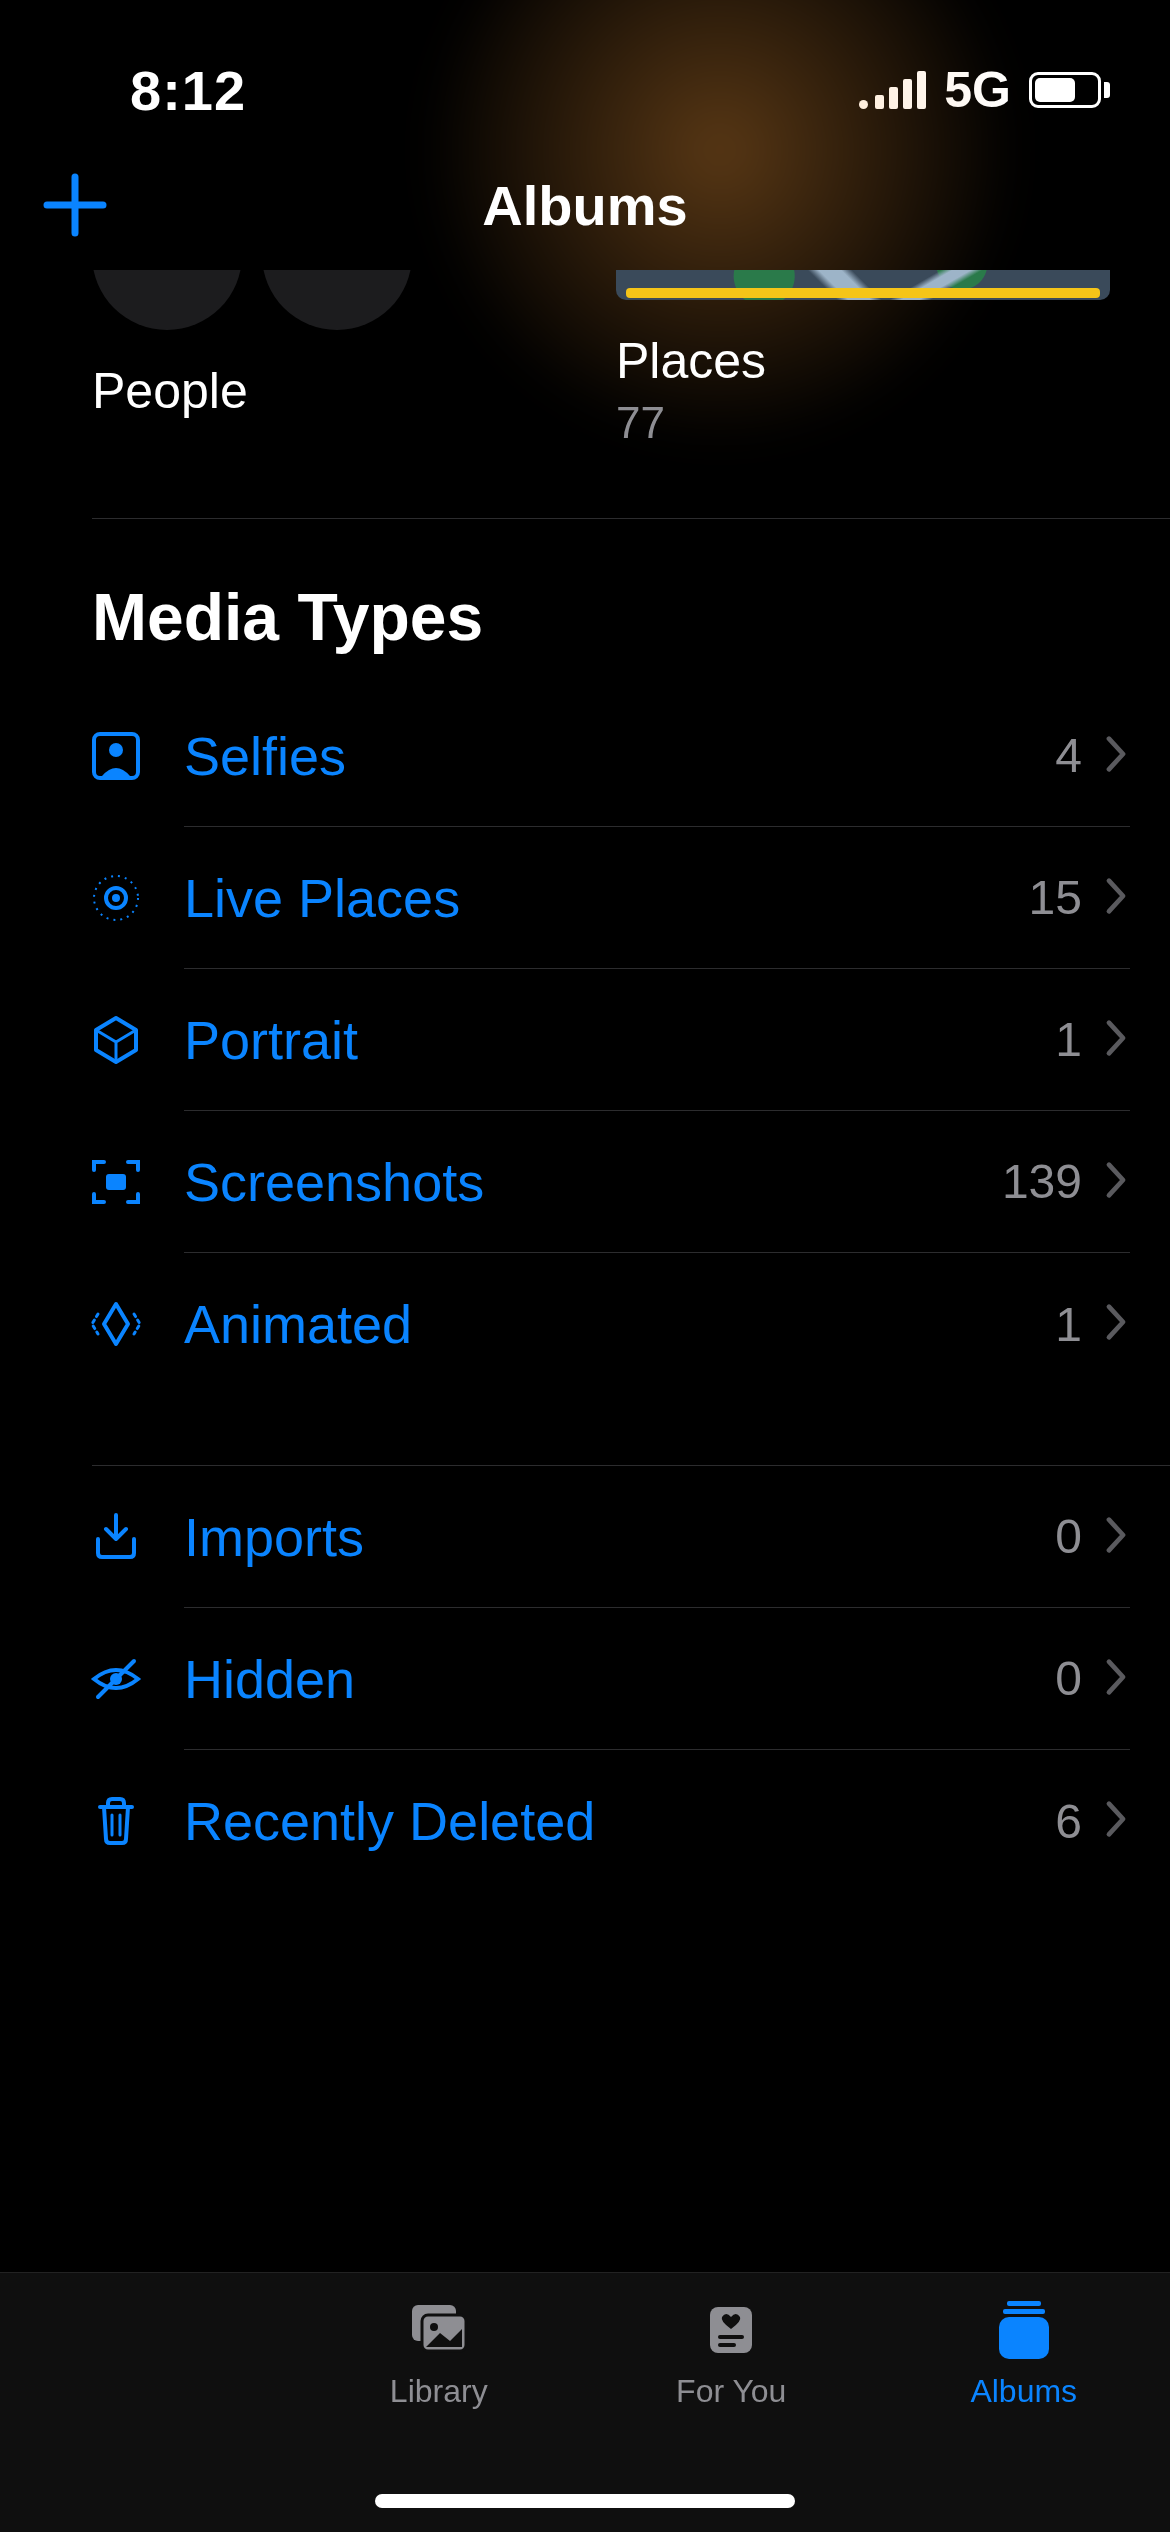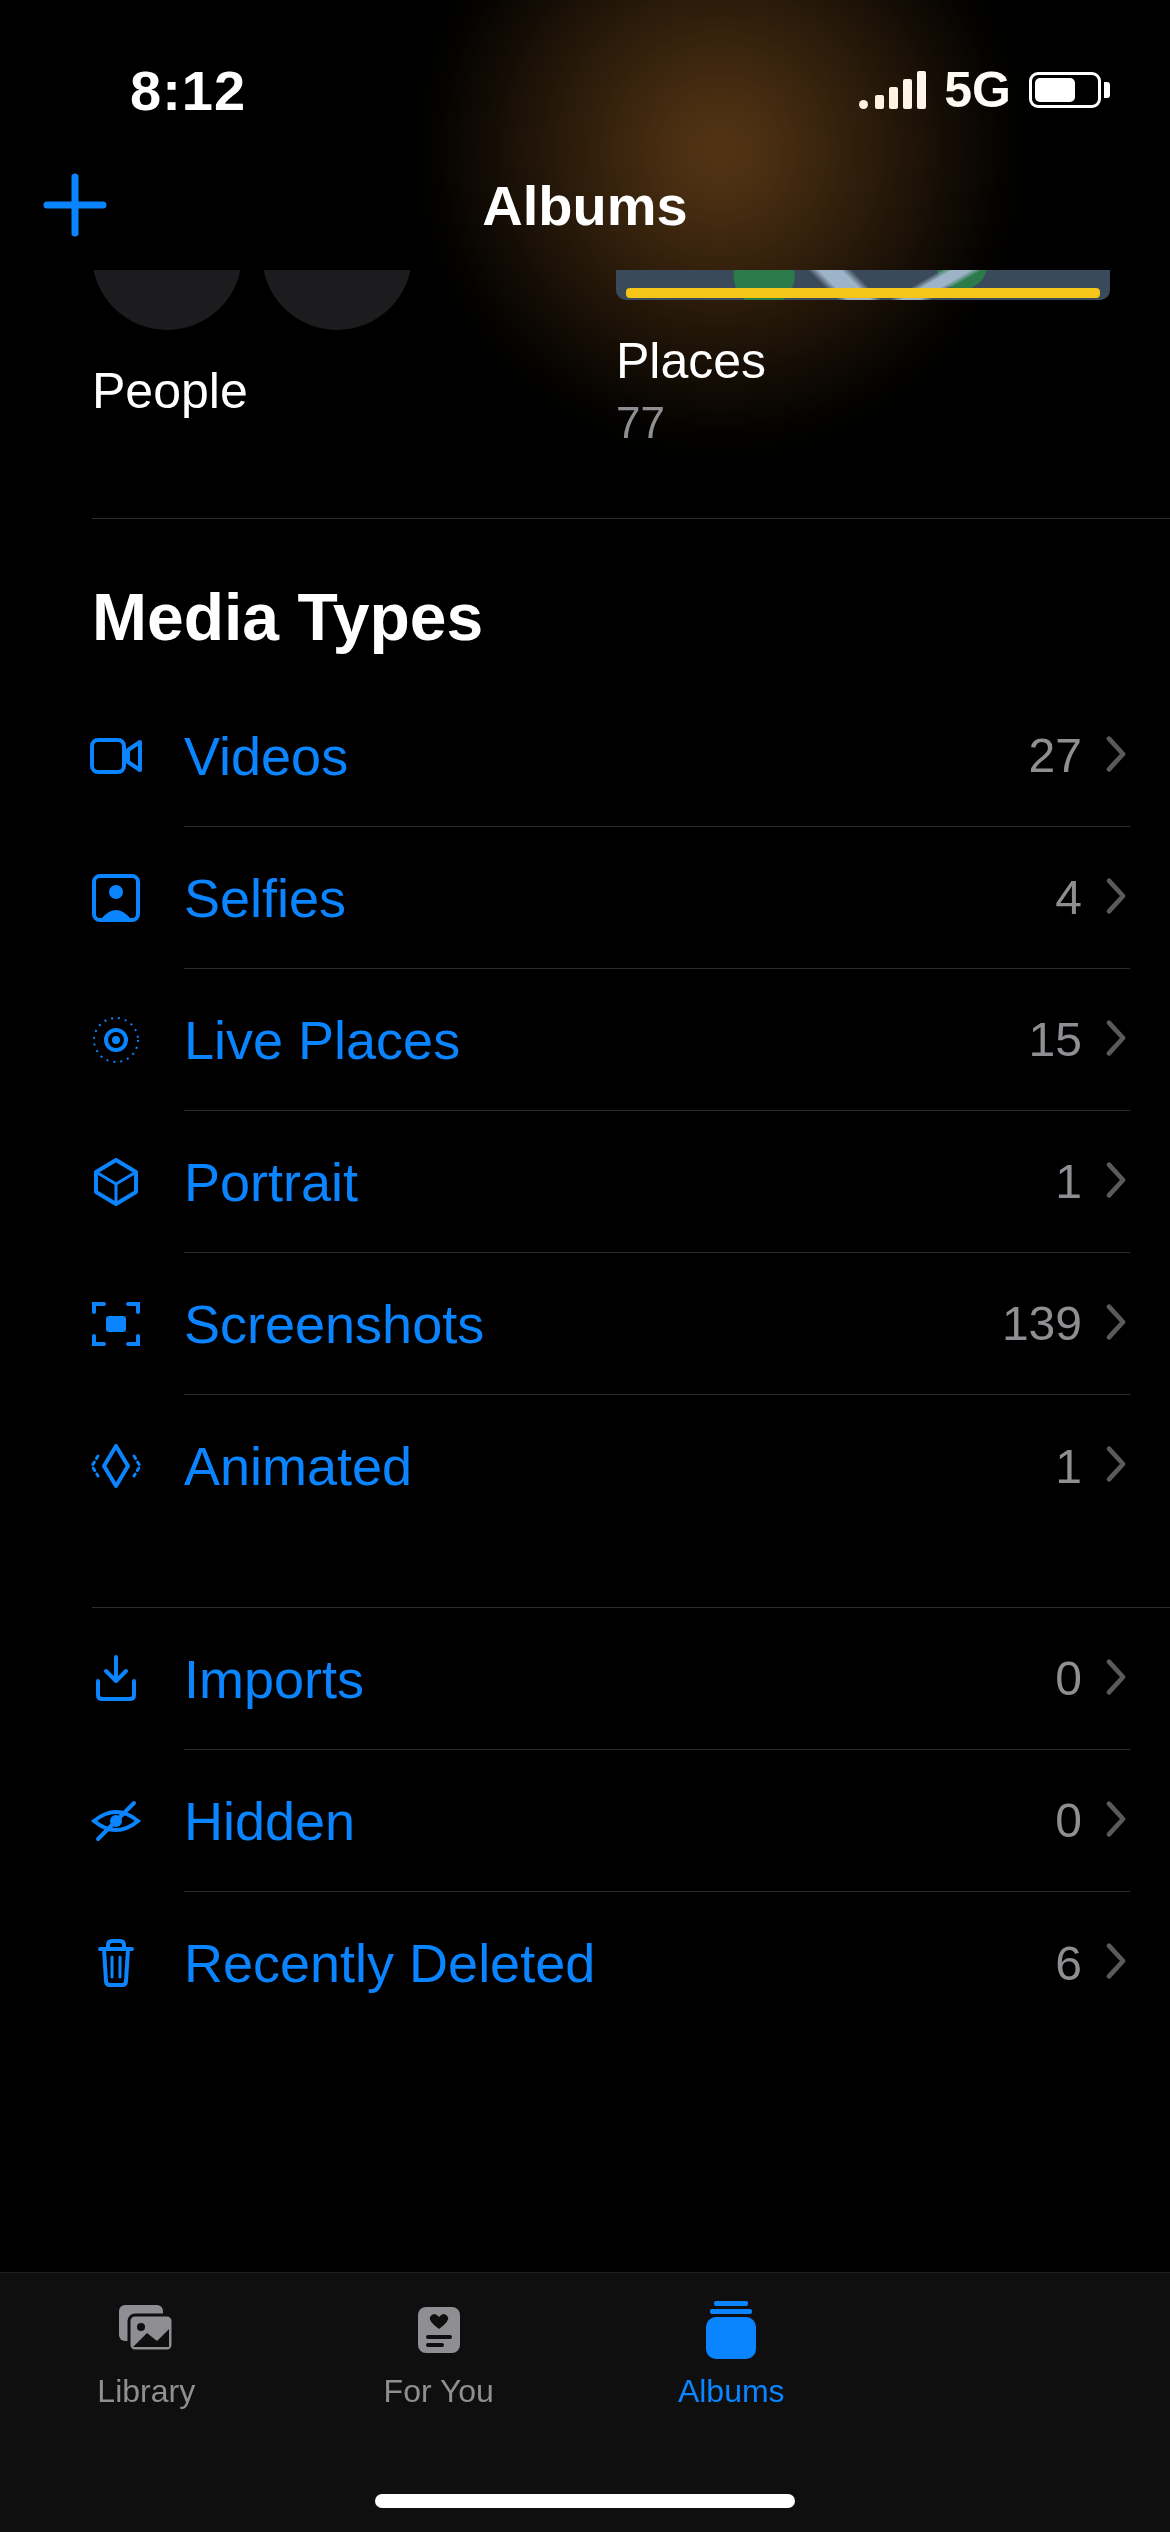--- a/index.html
+++ b/index.html
@@ -78,21 +78,21 @@
   .row .label-wrap { flex:1; display:flex; align-items:center; height:100%; border-bottom:1px solid #2c2c2e; margin-left:40px;}
   .row:last-child .label-wrap { border-bottom:none; }
   .row .label { flex:1; font-size:54px; color:#0a84ff; font-weight:400; }
   .row .count { font-size:48px; color:#8e8e93; margin-right:20px; }
   .row .chev svg { width:28px; height:40px; }
   .row .chev svg path { stroke:#5a5a5e; }
 
   .tabbar {
     position:absolute; left:0; right:0; bottom:0; height:260px;
     background:#0f0f0f; border-top:1px solid #222;
-    display:flex; justify-content:flex-start; padding-top:24px;
+    display:flex; justify-content:flex-end; padding-top:24px;
   }
   .tab { display:flex; flex-direction:column; align-items:center; gap:10px; width:25%; }
   .tab svg { width:70px; height:66px; }
   .tab .tab-label { font-size:32px; color:#8e8e93; }
   .tab.active .tab-label { color:#0a84ff; }
 
   .home-indicator {
     position:absolute; bottom:24px; left:50%; transform:translateX(-50%);
     width:420px; height:14px; background:#fff; border-radius:10px;
   }
@@ -147,35 +147,20 @@
       <div class="pp-count">77</div>
     </div>
   </div>
 
   <hr class="section-hr">
 
   <div class="section-header">Media Types</div>
 
   <div>
 
-    <div class="row">
-      <div class="icon">
-        <svg viewBox="0 0 56 56">
-            <rect x="4" y="12" width="32" height="32" rx="6" fill="none" stroke="#0a84ff" stroke-width="4"></rect>
-            <path d="M40 22 L52 14 V42 L40 34 Z" fill="none" stroke="#0a84ff" stroke-width="4" stroke-linejoin="round"></path>
-          </svg>
-      </div>
-      <div class="label-wrap">
-        <div class="label">Videos</div>
-        <div class="count">27</div>
-        <div class="chev"><svg viewBox="0 0 20 34">
-              <path d="M4 4 L16 17 L4 30" fill="none" stroke-width="4" stroke-linecap="round" stroke-linejoin="round"></path>
-            </svg></div>
-      </div>
-    </div>
 
     <div class="row">
       <div class="icon">
         <svg viewBox="0 0 56 56">
             <rect x="6" y="6" width="44" height="44" rx="6" fill="none" stroke="#0a84ff" stroke-width="4"></rect>
             <circle cx="28" cy="22" r="7" fill="#0a84ff"></circle>
             <path d="M14 48 Q28 32 42 48" fill="#0a84ff"></path>
           </svg>
       </div>
       <div class="label-wrap">

